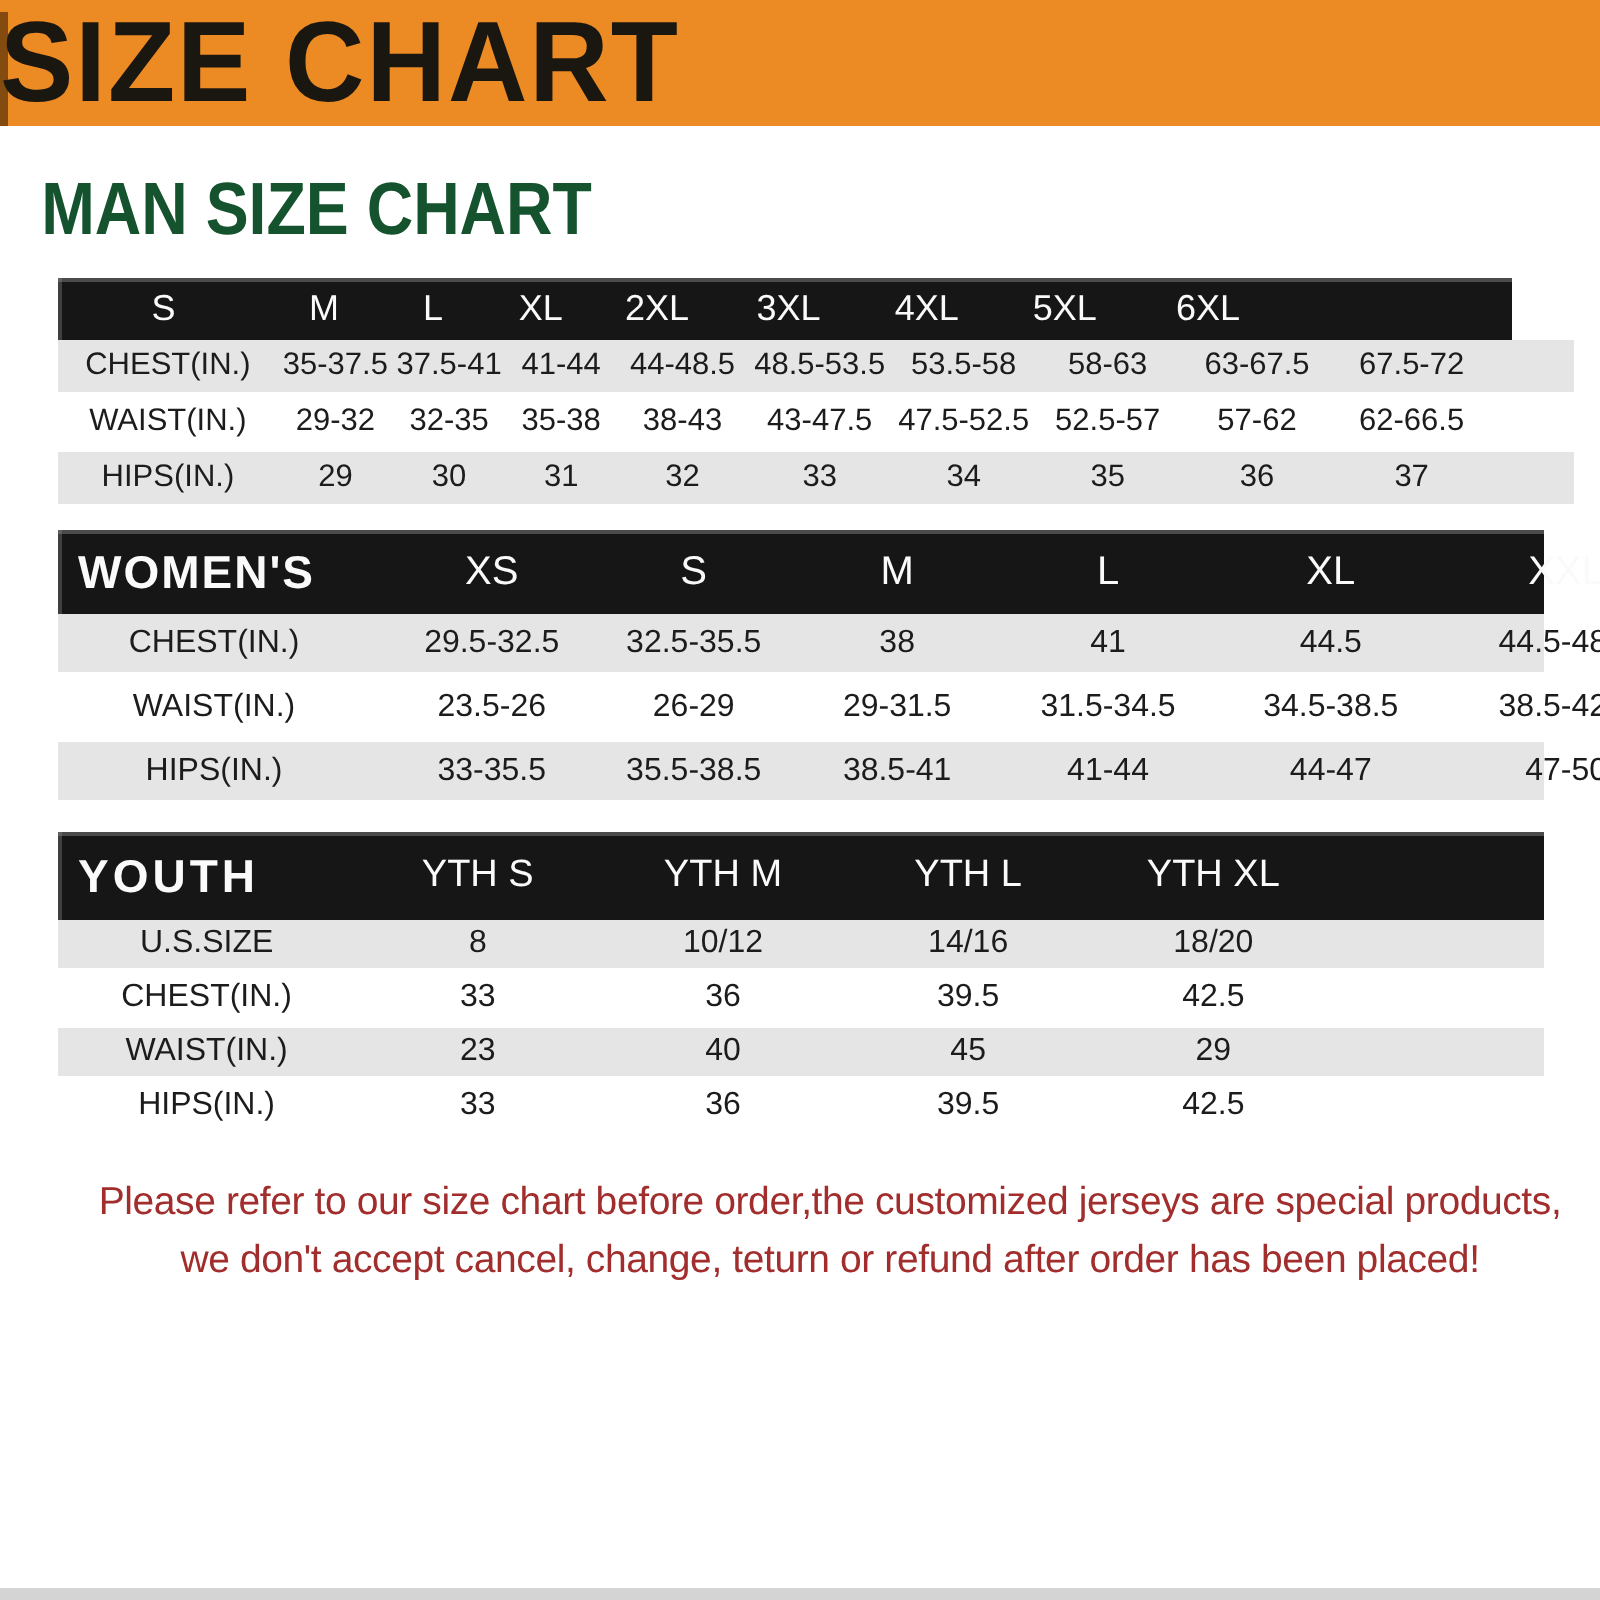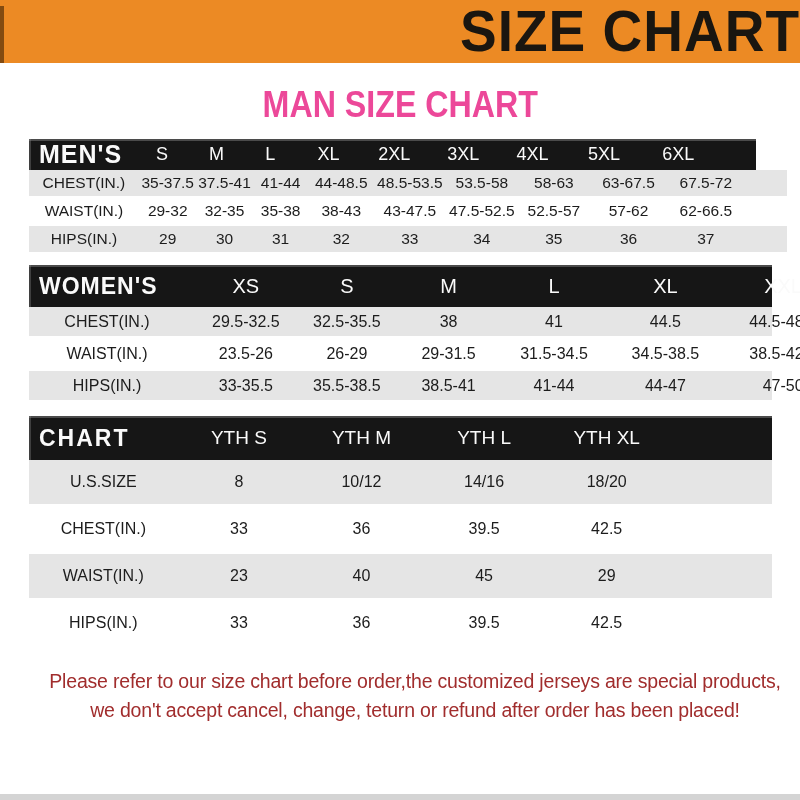--- a/index.html
+++ b/index.html
@@ -5,35 +5,35 @@
   html, body { margin:0; padding:0; }
   body {
     width:800px; height:800px; position:relative; overflow:hidden;
     background:#ffffff;
     font-family:"Liberation Sans", sans-serif;
     -webkit-font-smoothing:antialiased;
   }
   
   .banner {
     height:63px; background:var(--banner-bg,#EC8A24);
-    display:flex; align-items:center; justify-content:flex-end;
+    display:flex; align-items:center; justify-content:flex-start;
     position:relative;
   }
   .banner-edge {
     position:absolute; left:0; top:6px; bottom:0; width:4px;
     background:rgba(45,24,0,0.55);
   }
   .banner-title {
     font-size:55px; font-weight:bold; color:#1a1610;
     letter-spacing:1px; line-height:1;
     display:inline-block; transform:scaleY(1.04);
   }
   
   .section-title {
-    margin:0; text-align:center; font-weight:bold; color:#ec4899; line-height:1;
+    margin:0; text-align:left; font-weight:bold; color:#14532d; line-height:1;
   }
   .section-title .tight {
     display:inline-block; font-size:37px; transform:scaleX(0.87); letter-spacing:0;
   }
   .section-men  .section-title { margin-top:23px; }
   .section-women .section-title { margin-top:16px; }
   .section-youth .section-title { margin-top:34px; }
   
   .size-table { margin-left:29px; width:743px; }
   .section-men  .size-table { margin-top:16px; }
@@ -60,21 +60,21 @@
   .men-table .hlabel  { font-size:25px; }
   .men-table .tdata   { height:26px; margin-bottom:2px; margin-right:-15px; }
   .men-table .rlabel, .men-table .dcell { font-size:15.5px; }
 
   .women-table .thead  { height:42px; font-size:20px; }
   .women-table .hlabel { font-size:23px; }
   .women-table .tdata  { height:29px; margin-bottom:3px; }
 
   .youth-table .thead  { height:44px; font-size:19px; }
   .youth-table .hlabel { font-size:23px; letter-spacing:2px; }
-  .youth-table .tdata  { height:44px; margin-bottom:3px; }
+  .youth-table .tdata  { height:24px; margin-bottom:3px; }
 
   
   .disclaimer {
     margin:22px 0 0 30px; color:var(--warn,#A12D2D);
     font-size:19.5px; line-height:29px; letter-spacing:-0.2px; font-weight:bold;text-align:center;
   }
   .disclaimer p { margin:0; font-weight:normal; }
   
   .bottom-strip {
     position:absolute; bottom:0; left:0; width:100%; height:6px; background:#D4D4D4;
@@ -86,21 +86,20 @@
 <header class="banner">
   <span class="banner-edge"></span>
   <span class="banner-title">SIZE CHART</span>
 </header>
 
 <main id="sections">
     <section class="size-section section-men">
       <h2 class="section-title"><span class="tight">MAN SIZE CHART</span></h2>
       <div class="size-table men-table">
         <div class="trow thead men-grid">
-          <div class="hlabel">MEN'S</div>
           <div class="hcell">S</div>
           <div class="hcell">M</div>
           <div class="hcell">L</div>
           <div class="hcell">XL</div>
           <div class="hcell">2XL</div>
           <div class="hcell">3XL</div>
           <div class="hcell">4XL</div>
           <div class="hcell">5XL</div>
           <div class="hcell">6XL</div>
           <div class="filler"></div>
@@ -186,21 +185,21 @@
           <div class="dcell">41-44</div>
           <div class="dcell">44-47</div>
           <div class="dcell">47-50</div>
           <div class="filler"></div>
         </div>
       </div>
     </section>
     <section class="size-section section-youth">
       <div class="size-table youth-table">
         <div class="trow thead youth-grid">
-          <div class="hlabel">CHART</div>
+          <div class="hlabel">YOUTH</div>
           <div class="hcell">YTH S</div>
           <div class="hcell">YTH M</div>
           <div class="hcell">YTH L</div>
           <div class="hcell">YTH XL</div>
           <div class="filler"></div>
         </div>
         <div class="trow tdata youth-grid shaded">
           <div class="rlabel">U.S.SIZE</div>
           <div class="dcell">8</div>
           <div class="dcell">10/12</div>

